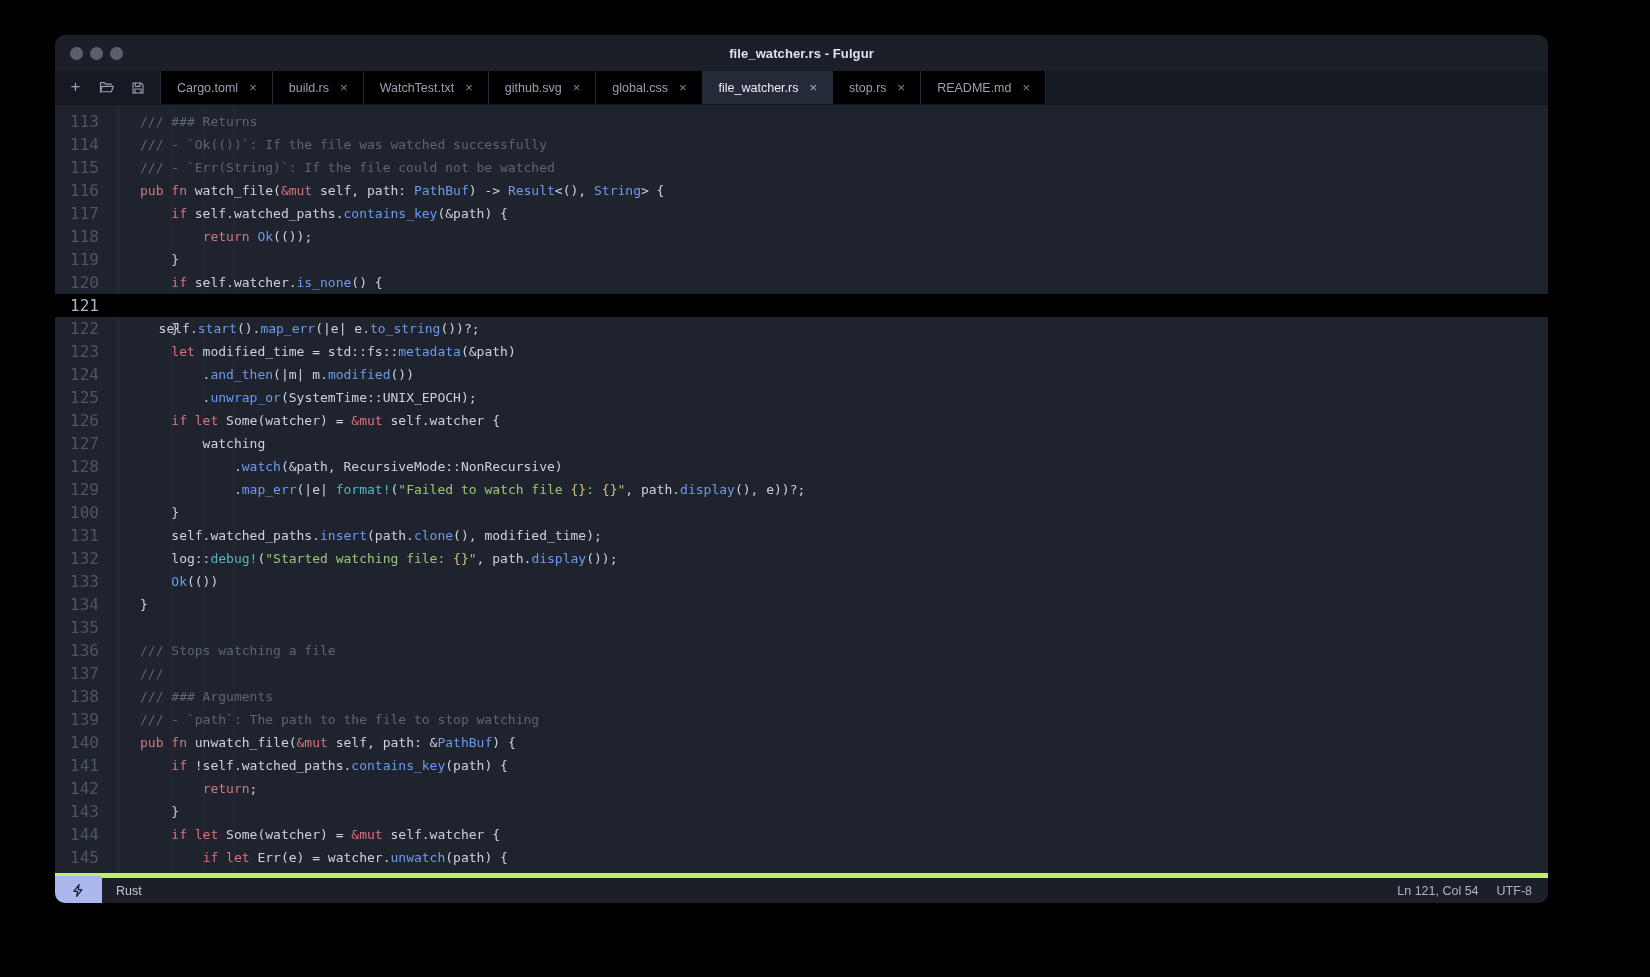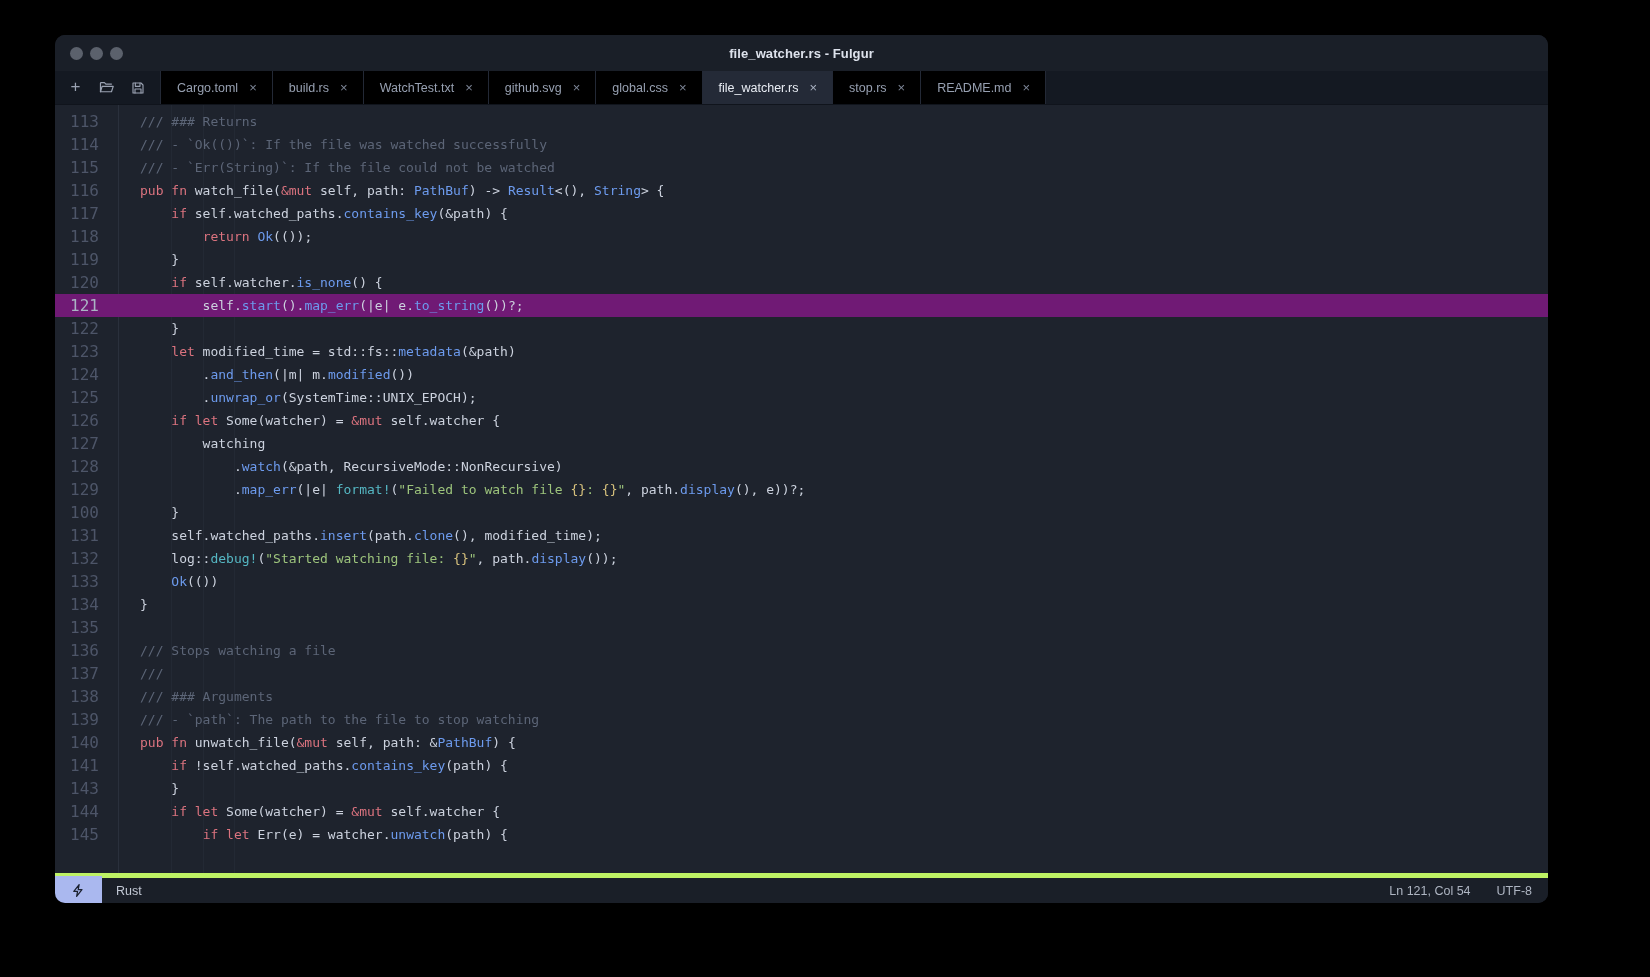--- a/index.html
+++ b/index.html
@@ -35,41 +35,41 @@
   .tab-close { font-size:13px; color:#7e8798; padding:0 2px; line-height:1; }
   .tab.active .tab-close { color:#aab2c2; }
 
   
   .editor { position:relative; flex:1; background:#1e232d; overflow:hidden;
             font-family:"DejaVu Sans Mono", monospace; font-size:13px; }
   .gutter-sep { position:absolute; left:63px; top:0; bottom:0; width:1px; background:#2a303c; }
   .indent-guide { position:absolute; top:0; bottom:0; width:1px; background:#262c37; opacity:.75; }
   .code-lines { position:relative; padding-top:5px; }
   .line { display:flex; height:23px; line-height:23px; white-space:pre; }
-  .line.active { background:#701a75; }
+  .line.active { background:#000000;flex-direction:column; }
   .ln { width:44px; flex-shrink:0; text-align:right; color:#4d5568; font-size:16px; }
   .line.active .ln { color:#aab3c4; }
   .code { padding-left:41px; color:#ccd2de; }
   .cm { color:#5c6577; }
   .kw { color:#db737f; }
   .fn { color:#6d9bee; }
   .ty { color:#6d9bee; }
   .st { color:#9dc47c; }
   .mc { color:#55b7c3; }
   .ph { color:#d7c27d; }
   .tx { color:#ccd2de; }
 
   
   .statusbar { height:30px; background:#1a1f28; border-top:5px solid #bef264;
                display:flex; align-items:center; flex-shrink:0; font-size:12.5px; }
   .logo-badge { width:47px; height:30px; background:#aab8ef; display:flex;
                 align-items:center; justify-content:center;
                 border-bottom-left-radius:10px; flex-shrink:0; }
   .lang { color:#c2c8d4; margin-left:14px; }
-  .status-right { margin-left:auto; display:flex; align-items:center; gap:26px;
+  .status-right { margin-left:auto; display:flex; align-items:center; gap:18px;
                   padding-right:16px; color:#aeb5c2; }
 </style>
 </head>
 <body>
 
 <div class="window">
 
   <div class="titlebar">
     <div class="lights">
       <span class="light"></span>
@@ -162,20 +162,21 @@
         <div class="line"><span class="ln">132</span><span class="code"><span class="tx">    log::</span><span class="mc">debug!</span><span class="tx">(</span><span class="st">"Started watching file: </span><span class="ph">{}</span><span class="st">"</span><span class="tx">, path.</span><span class="fn">display</span><span class="tx">());</span></span></div>
         <div class="line"><span class="ln">133</span><span class="code"><span class="tx">    </span><span class="ty">Ok</span><span class="tx">(())</span></span></div>
         <div class="line"><span class="ln">134</span><span class="code"><span class="tx">}</span></span></div>
         <div class="line"><span class="ln">135</span><span class="code"></span></div>
         <div class="line"><span class="ln">136</span><span class="code"><span class="cm">/// Stops watching a file</span></span></div>
         <div class="line"><span class="ln">137</span><span class="code"><span class="cm">///</span></span></div>
         <div class="line"><span class="ln">138</span><span class="code"><span class="cm">/// ### Arguments</span></span></div>
         <div class="line"><span class="ln">139</span><span class="code"><span class="cm">/// - `path`: The path to the file to stop watching</span></span></div>
         <div class="line"><span class="ln">140</span><span class="code"><span class="kw">pub fn</span><span class="tx"> unwatch_file(</span><span class="kw">&amp;mut</span><span class="tx"> self, path: &amp;</span><span class="ty">PathBuf</span><span class="tx">) {</span></span></div>
         <div class="line"><span class="ln">141</span><span class="code"><span class="tx">    </span><span class="kw">if</span><span class="tx"> !self.watched_paths.</span><span class="fn">contains_key</span><span class="tx">(path) {</span></span></div>
+        <div class="line"><span class="ln">142</span><span class="code"><span class="tx">        </span><span class="kw">return</span><span class="tx">;</span></span></div>
         <div class="line"><span class="ln">143</span><span class="code"><span class="tx">    }</span></span></div>
         <div class="line"><span class="ln">144</span><span class="code"><span class="tx">    </span><span class="kw">if let</span><span class="tx"> Some(watcher) = </span><span class="kw">&amp;mut</span><span class="tx"> self.watcher {</span></span></div>
         <div class="line"><span class="ln">145</span><span class="code"><span class="tx">        </span><span class="kw">if let</span><span class="tx"> Err(e) = watcher.</span><span class="fn">unwatch</span><span class="tx">(path) {</span></span></div>
       </div>
   </div>
 
   <div class="statusbar">
     <div class="logo-badge">
       <svg width="15" height="15" viewBox="0 0 24 24" fill="none" stroke="#1b2130" stroke-width="2" stroke-linejoin="round" stroke-linecap="round">
         <path d="M13 2.5 4.5 13.5h6l-1.5 8 8.5-11h-6z"></path>

